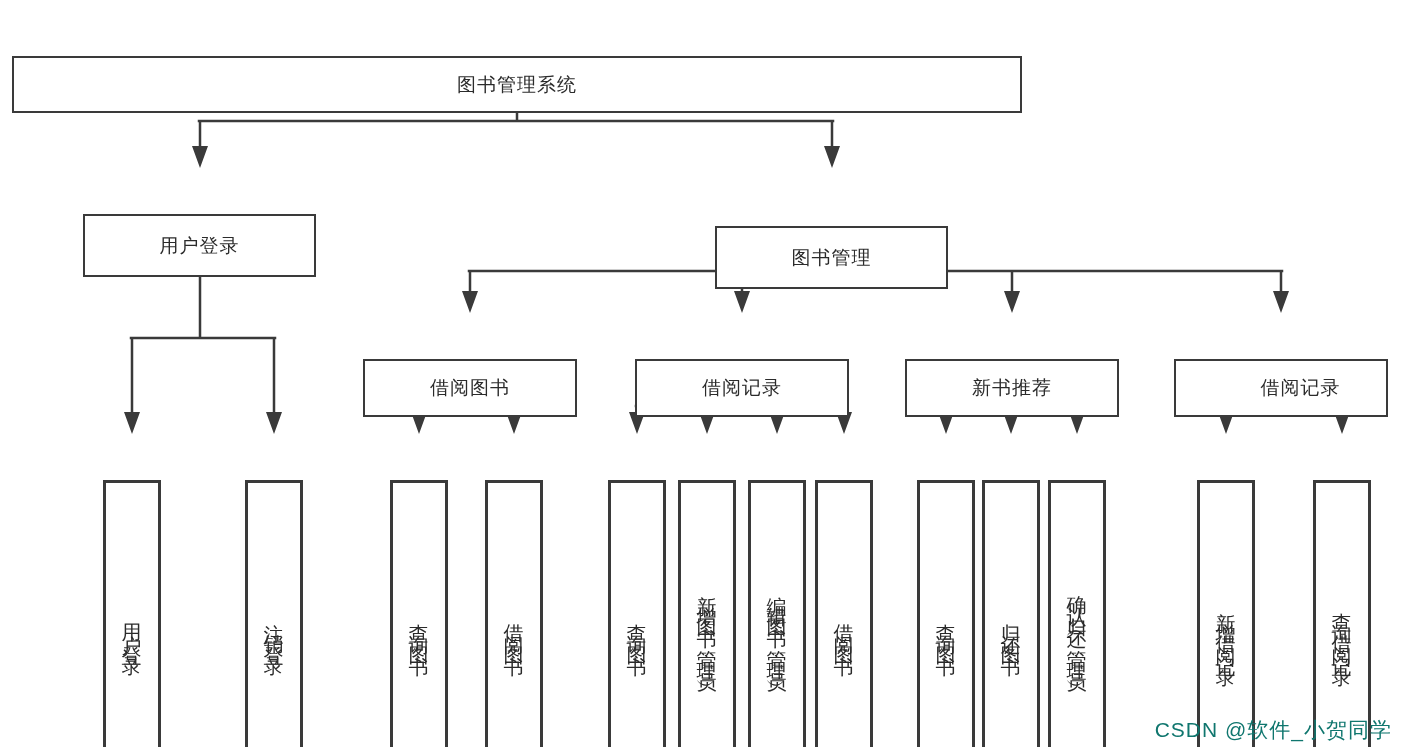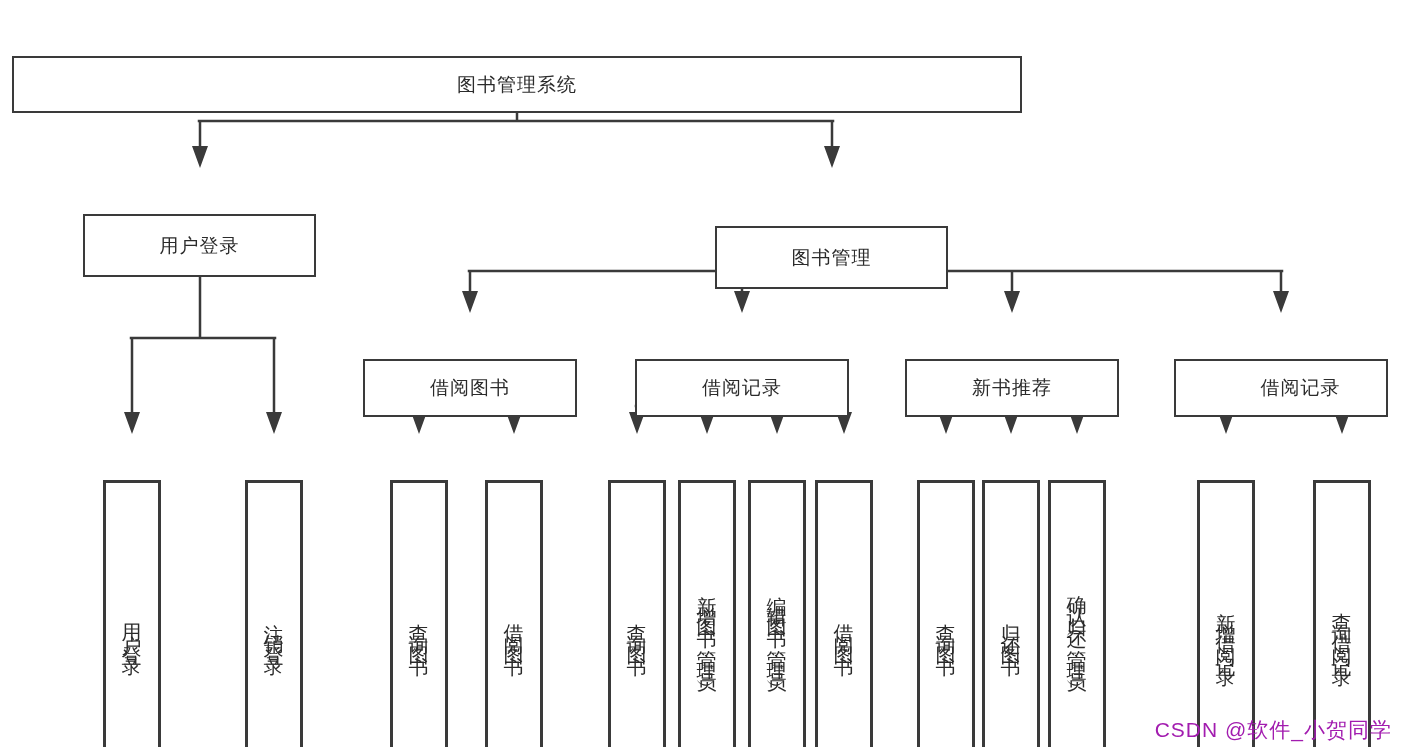--- a/index.html
+++ b/index.html
@@ -43,21 +43,21 @@
   }
   .lf1{left:103px;} .lf2{left:245px;}
   .lf3{left:390px;} .lf4{left:485px;}
   .lf5{left:608px;} .lf6{left:678px;} .lf7{left:748px;} .lf8{left:815px;}
   .lf9{left:917px;} .lf10{left:982px;} .lf11{left:1048px;}
   .lf12{left:1197px;} .lf13{left:1313px;}
   .watermark{
     position:absolute;
     right:13px;bottom:3px;
     font-size:21px;
-    color:#a21caf;
+    color:#0f766e;
     letter-spacing:1px;
     white-space:nowrap;
   }
 </style>
 </head>
 <body>
 
 <div id="canvas">
 
   <svg id="connectors" viewBox="0 0 1405 747" xmlns="http://www.w3.org/2000/svg">

